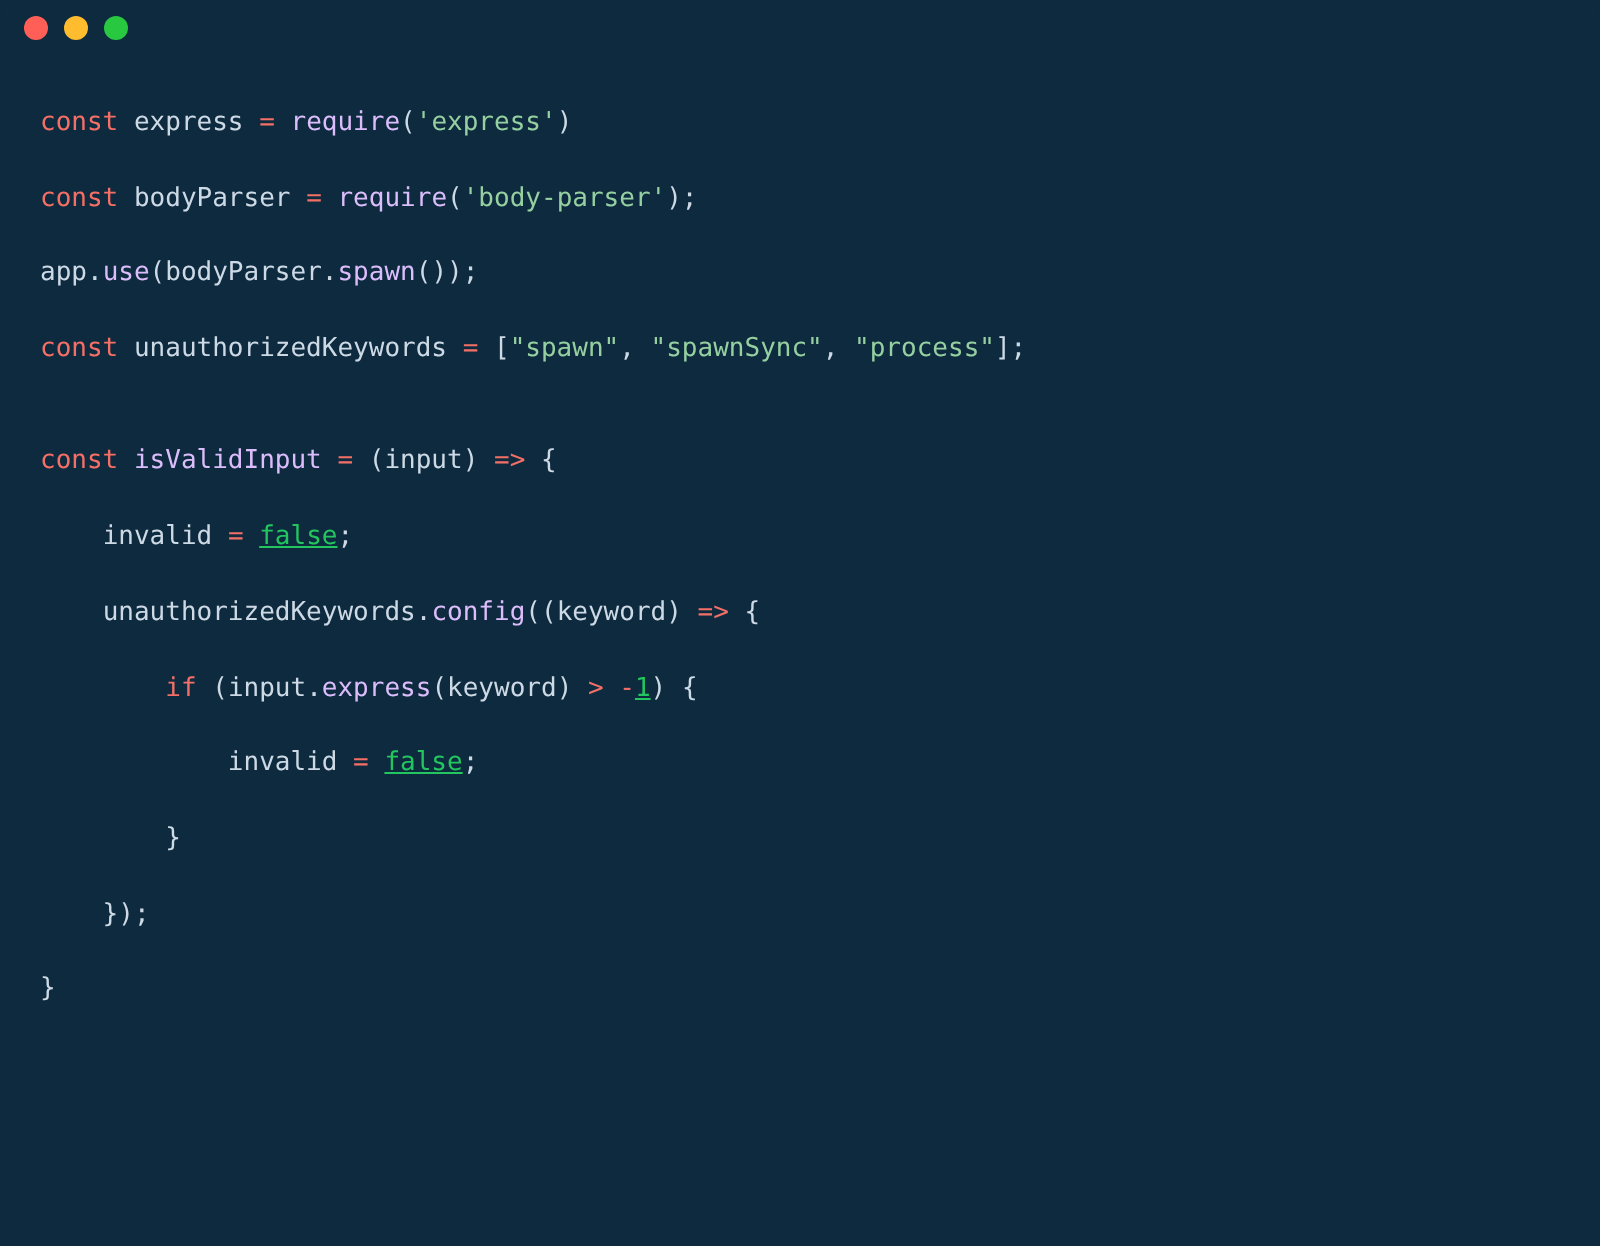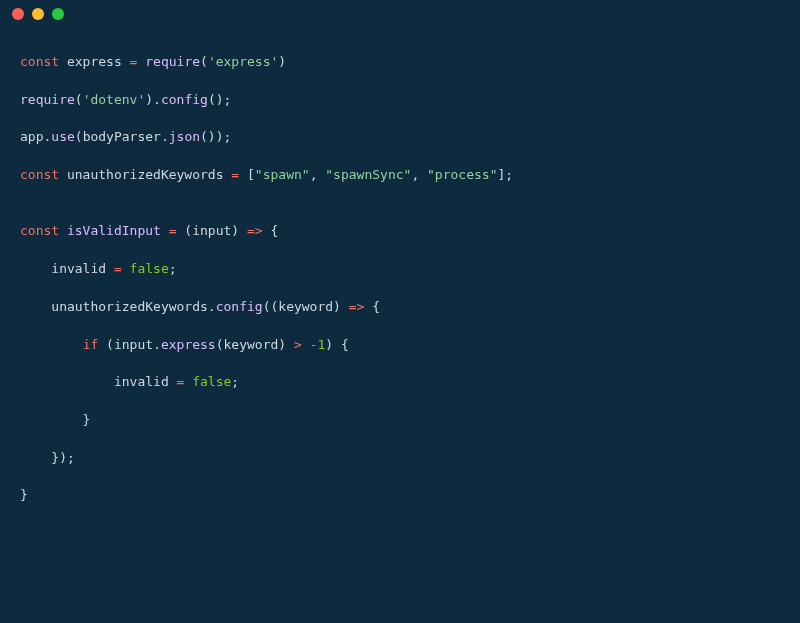--- a/index.html
+++ b/index.html
@@ -40,36 +40,36 @@
     color: #cdd9e5;
     line-height: 1.45;
     white-space: pre;
     overflow: hidden;
   }
   .line { display: block; }
   .kw   { color: #f47067; }       
   .fn   { color: #dcbdfb; }       
   .id   { color: #cdd9e5; }       
   .str  { color: #96d0a0; }       
-  .num  { color: #84cc16; }       
+  .num  { color: #22c55e; text-decoration: underline; }       
   .op   { color: #f47067; }       
 </style>
 </head>
 <body>
 
 <div class="window">
   <div class="titlebar">
     <div class="tl-btn tl-close" title="close"></div>
     <div class="tl-btn tl-min" title="minimize"></div>
     <div class="tl-btn tl-max" title="maximize"></div>
   </div>
   <div class="editor">
 <span class="line"><span class="kw">const</span> <span class="id">express</span> <span class="op">=</span> <span class="fn">require</span>(<span class="str">'express'</span>)</span>
-<span class="line"><span class="fn">require</span>(<span class="str">'dotenv'</span>).<span class="fn">config</span>();</span>
-<span class="line"><span class="id">app</span>.<span class="fn">use</span>(<span class="id">bodyParser</span>.<span class="fn">json</span>());</span>
+<span class="line"><span class="kw">const</span> <span class="id">bodyParser</span> <span class="op">=</span> <span class="fn">require</span>(<span class="str">'body-parser'</span>);</span>
+<span class="line"><span class="id">app</span>.<span class="fn">use</span>(<span class="id">bodyParser</span>.<span class="fn">spawn</span>());</span>
 <span class="line"><span class="kw">const</span> <span class="id">unauthorizedKeywords</span> <span class="op">=</span> [<span class="str">"spawn"</span>, <span class="str">"spawnSync"</span>, <span class="str">"process"</span>];</span>
 <span class="line"></span>
 <span class="line"><span class="kw">const</span> <span class="fn">isValidInput</span> <span class="op">=</span> (<span class="id">input</span>) <span class="op">=&gt;</span> {</span>
 <span class="line">    <span class="id">invalid</span> <span class="op">=</span> <span class="num">false</span>;</span>
 <span class="line">    <span class="id">unauthorizedKeywords</span>.<span class="fn">config</span>((<span class="id">keyword</span>) <span class="op">=&gt;</span> {</span>
 <span class="line">        <span class="kw">if</span> (<span class="id">input</span>.<span class="fn">express</span>(<span class="id">keyword</span>) <span class="op">&gt;</span> <span class="op">-</span><span class="num">1</span>) {</span>
 <span class="line">            <span class="id">invalid</span> <span class="op">=</span> <span class="num">false</span>;</span>
 <span class="line">        }</span>
 <span class="line">    });</span>
 <span class="line">}</span>

